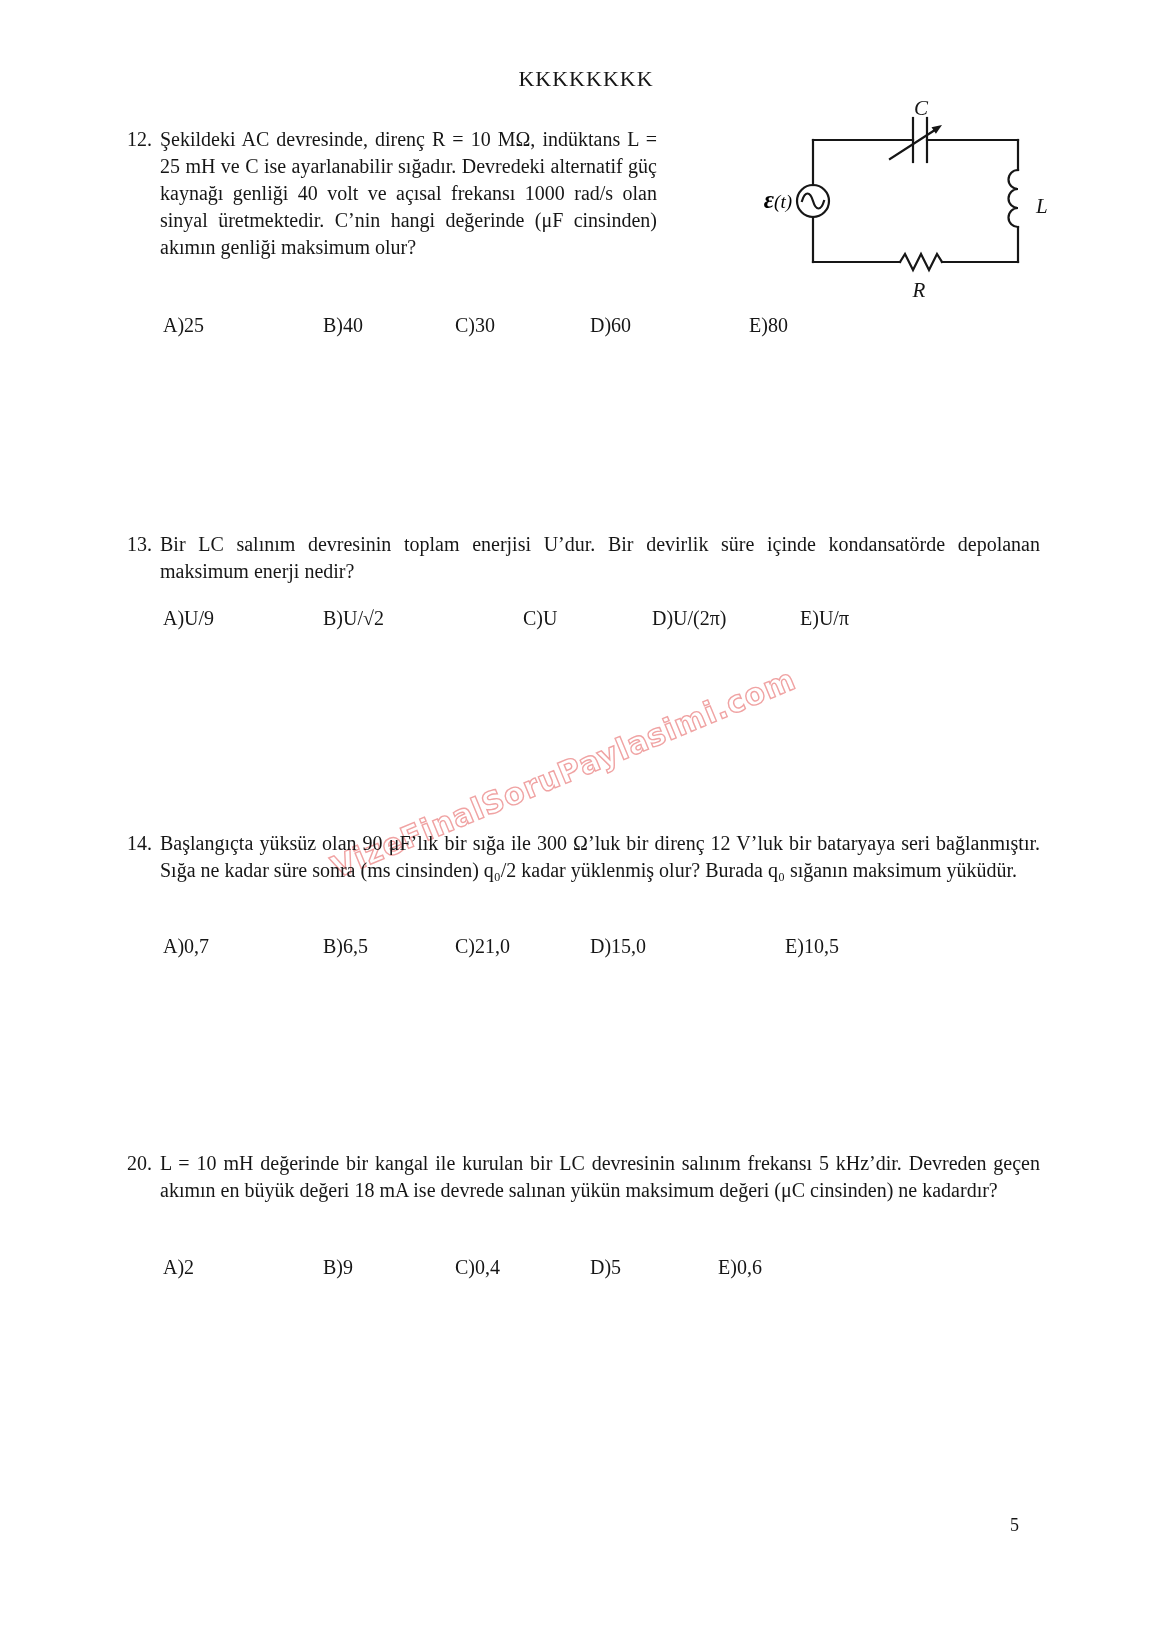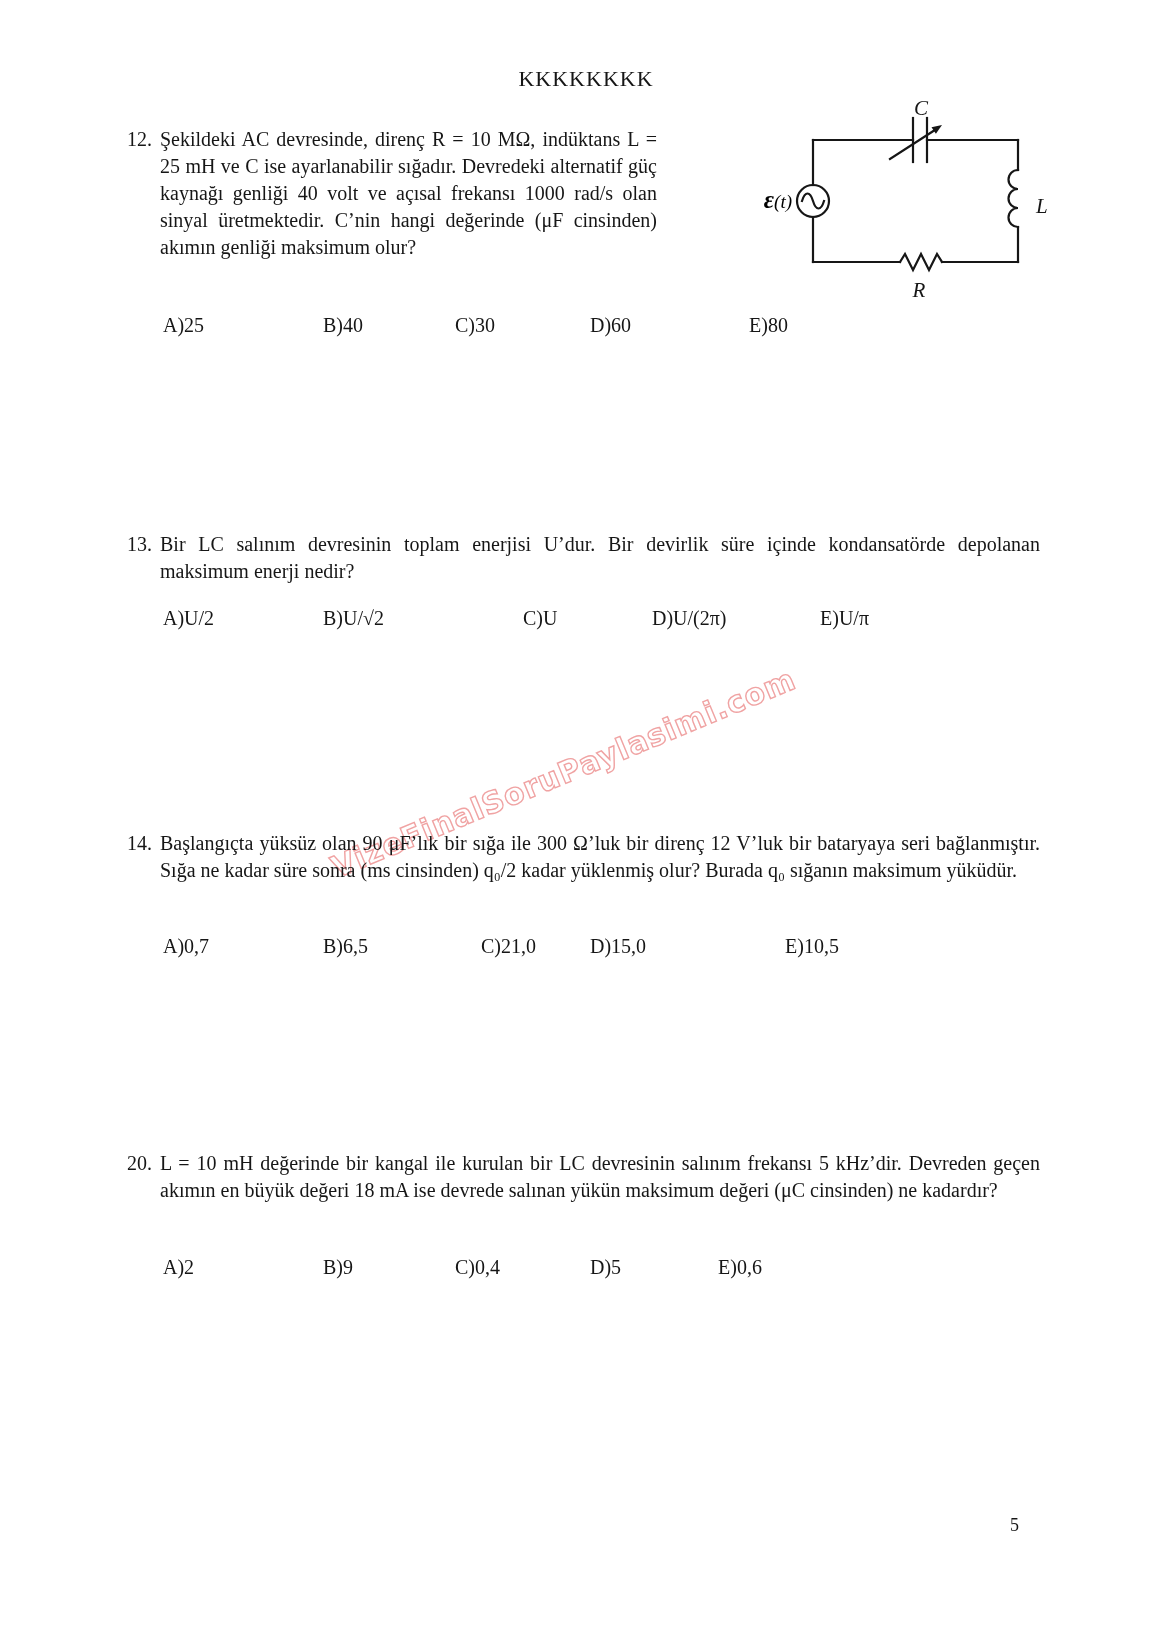--- a/index.html
+++ b/index.html
@@ -60,33 +60,33 @@
       <span class="opt" style="left:163px"><span>A)</span><span class="val">25</span></span>
       <span class="opt" style="left:323px"><span>B)</span><span class="val">40</span></span>
       <span class="opt" style="left:455px"><span>C)</span><span class="val">30</span></span>
       <span class="opt" style="left:590px"><span>D)</span><span class="val">60</span></span>
       <span class="opt" style="left:749px"><span>E)</span><span class="val">80</span></span>
     </div>
 
     <span class="q-num" style="top:531px">13.</span>
     <div class="q-text wide-text" style="top:531px">Bir LC salınım devresinin toplam enerjisi U’dur. Bir devirlik süre içinde kondansatörde depolanan maksimum enerji nedir?</div>
     <div class="opt-row" style="top:607px">
-      <span class="opt" style="left:163px"><span>A)</span><span class="val">U/2</span></span>
+      <span class="opt" style="left:163px"><span>A)</span><span class="val">U/9</span></span>
       <span class="opt" style="left:323px"><span>B)</span><span class="val">U/√2</span></span>
       <span class="opt" style="left:523px"><span>C)</span><span class="val">U</span></span>
       <span class="opt" style="left:652px"><span>D)</span><span class="val">U/(2π)</span></span>
-      <span class="opt" style="left:820px"><span>E)</span><span class="val">U/π</span></span>
+      <span class="opt" style="left:800px"><span>E)</span><span class="val">U/π</span></span>
     </div>
 
     <span class="q-num" style="top:830px">14.</span>
     <div class="q-text wide-text" style="top:830px">Başlangıçta yüksüz olan 90 μF’lık bir sığa ile 300 Ω’luk bir direnç 12 V’luk bir bataryaya seri bağlanmıştır. Sığa ne kadar süre sonra (ms cinsinden) q₀/2 kadar yüklenmiş olur? Burada q₀ sığanın maksimum yüküdür.</div>
     <div class="opt-row" style="top:935px">
       <span class="opt" style="left:163px"><span>A)</span><span class="val">0,7</span></span>
       <span class="opt" style="left:323px"><span>B)</span><span class="val">6,5</span></span>
-      <span class="opt" style="left:481px"><span>C)</span><span class="val">21,0</span></span>
+      <span class="opt" style="left:455px"><span>C)</span><span class="val">21,0</span></span>
       <span class="opt" style="left:590px"><span>D)</span><span class="val">15,0</span></span>
       <span class="opt" style="left:785px"><span>E)</span><span class="val">10,5</span></span>
     </div>
 
     <span class="q-num" style="top:1150px">20.</span>
     <div class="q-text wide-text" style="top:1150px">L = 10 mH değerinde bir kangal ile kurulan bir LC devresinin salınım frekansı 5 kHz’dir. Devreden geçen akımın en büyük değeri 18 mA ise devrede salınan yükün maksimum değeri (μC cinsinden) ne kadardır?</div>
     <div class="opt-row" style="top:1256px">
       <span class="opt" style="left:163px"><span>A)</span><span class="val">2</span></span>
       <span class="opt" style="left:323px"><span>B)</span><span class="val">9</span></span>
       <span class="opt" style="left:455px"><span>C)</span><span class="val">0,4</span></span>

